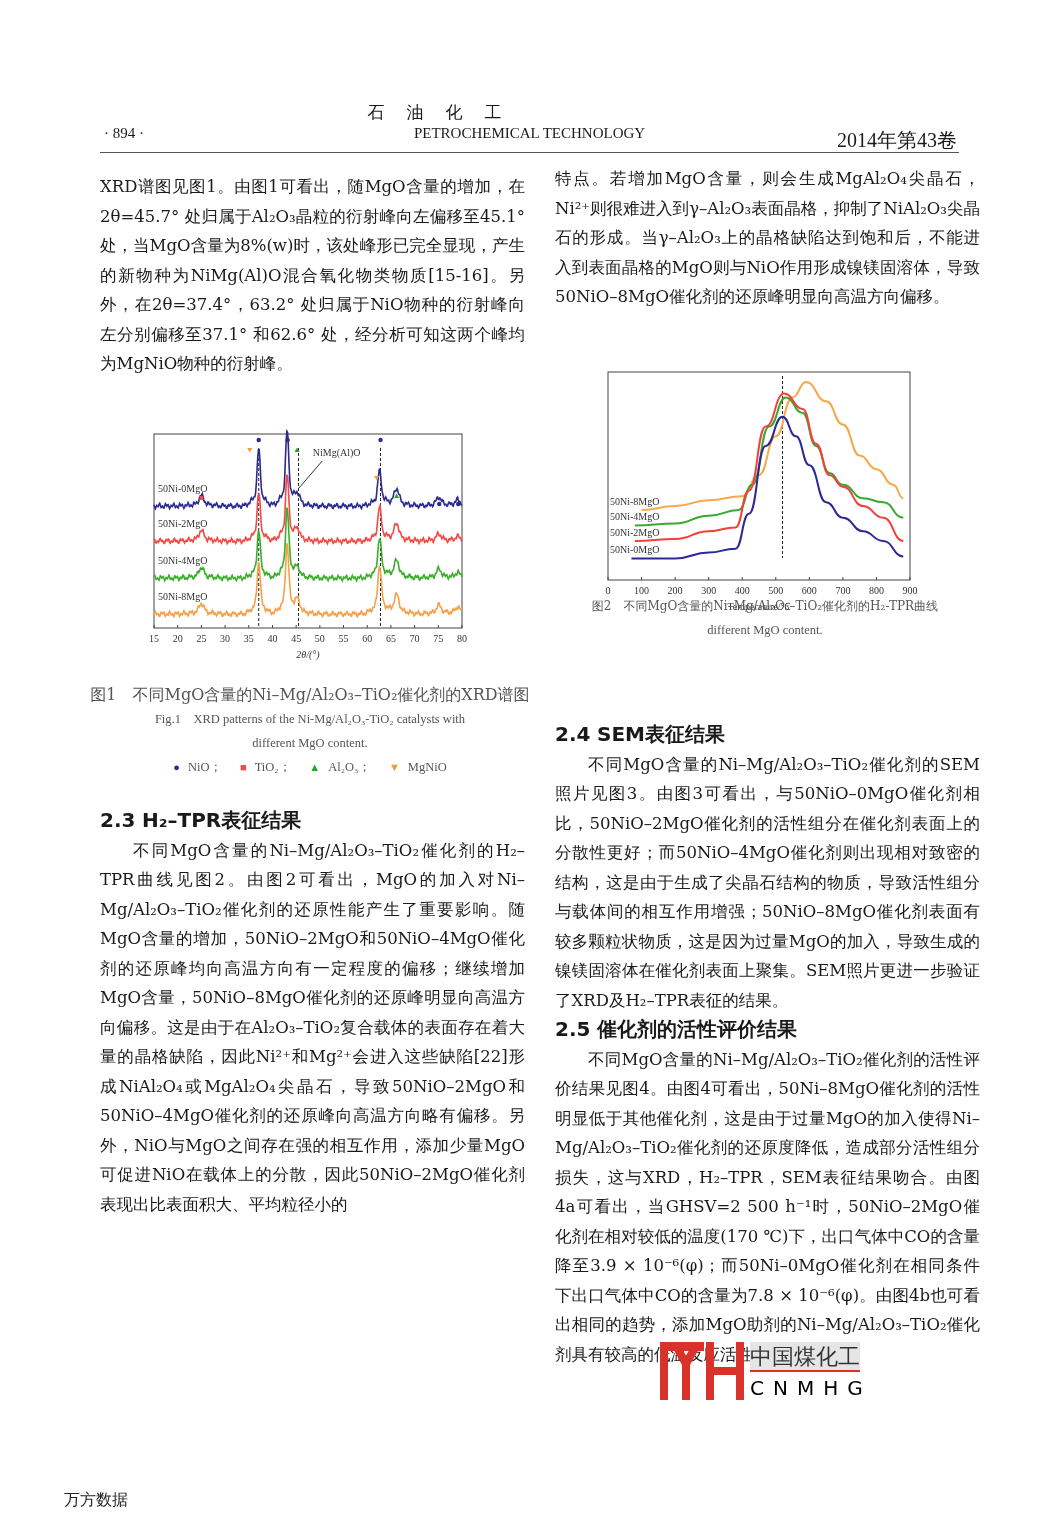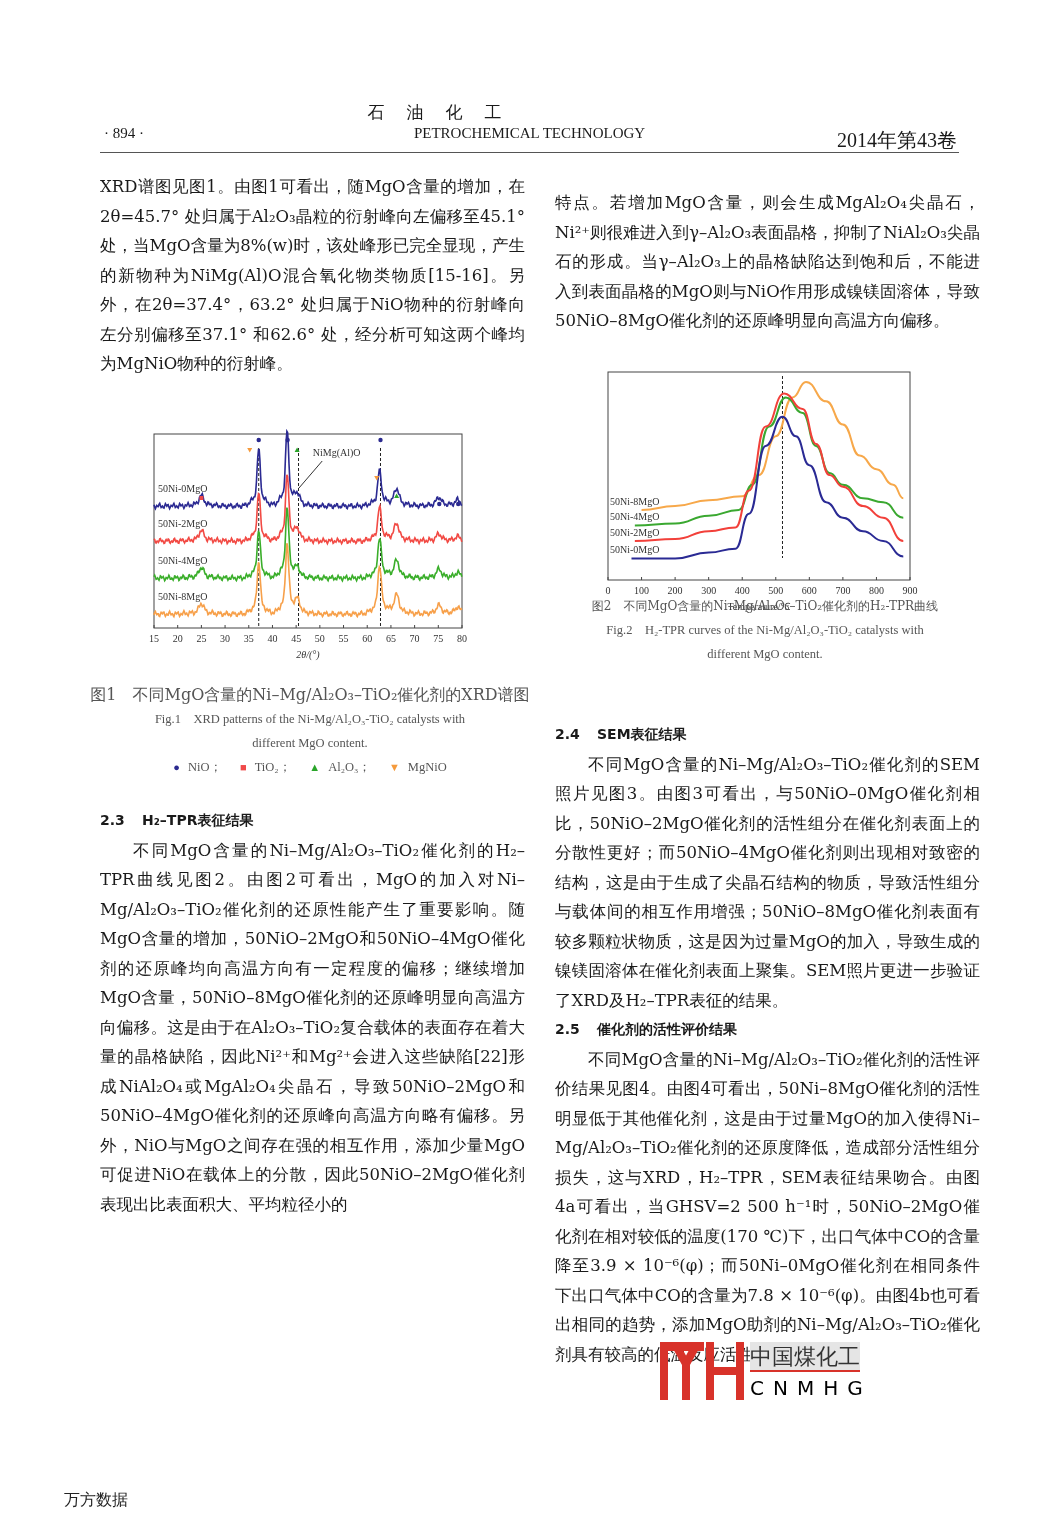--- a/index.html
+++ b/index.html
@@ -5,21 +5,21 @@
   html,body{margin:0;padding:0;background:#fff;}
   body{width:1059px;height:1534px;position:relative;overflow:hidden;font-family:"DejaVu Serif","Liberation Serif",serif;color:#1a1a1a;}
   .hdr-cn{position:absolute;left:0;width:891px;top:101px;text-align:center;font-size:17px;letter-spacing:22px;font-family:"DejaVu Serif",serif;}
   .hdr-page{position:absolute;left:104px;top:125px;font-size:15px;font-family:"Liberation Serif",serif;}
   .hdr-en{position:absolute;left:0;width:1059px;top:125px;text-align:center;font-size:15px;font-family:"Liberation Serif",serif;}
   .hdr-vol{position:absolute;right:102px;top:127px;font-size:20px;font-family:"Liberation Serif",serif;}
   .hdr-rule{position:absolute;left:100px;right:100px;top:152px;height:1px;background:#555;}
   .col{position:absolute;width:425px;font-size:16.5px;line-height:29.5px;text-align:justify;}
   .col p{margin:0;}
   .col p.ind{text-indent:2em;}
-  .sec{font-weight:bold;margin:0;font-family:"DejaVu Sans","Liberation Sans",sans-serif;font-size:14px;}
+  .sec{font-weight:bold;margin:0;font-family:"DejaVu Sans","Liberation Sans",sans-serif;font-size:20px;}
   .sec .num{display:inline-block;width:42px;}
   .fig{position:absolute;background:#fff;}
   .fig svg{display:block;}
   .cap{position:absolute;text-align:center;font-size:12.5px;line-height:24px;color:#555;font-family:"Liberation Serif",serif;}
   .legend-row{display:flex;justify-content:center;gap:18px;align-items:center;}
   .footer{position:absolute;left:64px;top:1490px;font-size:16px;font-family:"DejaVu Sans",sans-serif;color:#222;}
   .wm{position:absolute;left:660px;top:1342px;width:240px;height:68px;}
   .wm .logo{position:absolute;left:0;top:0;width:84px;height:58px;}
   .wm .cn{position:absolute;left:90px;top:0;font-size:22px;color:#333;font-family:"DejaVu Sans",sans-serif;white-space:nowrap;background:#e5e5e5;}
   .wm .line{position:absolute;left:90px;top:28px;width:110px;height:2px;background:#d8322a;}
@@ -105,21 +105,21 @@
       <span><span style="color: rgb(42, 165, 42); margin-right: 8px; font-size: 11px;">▲</span><span>Al₂O₃；</span></span>
       <span><span style="color: rgb(245, 154, 60); margin-right: 8px; font-size: 11px;">▼</span><span>MgNiO</span></span>
     </div>
 </div>
 
 <div class="col" style="left:100px;top:806px;">
   <p class="sec"><span class="num">2.3</span><span>H₂–TPR表征结果</span></p>
   <p class="ind">不同MgO含量的Ni–Mg/Al₂O₃–TiO₂催化剂的H₂–TPR曲线见图2。由图2可看出，MgO的加入对Ni–Mg/Al₂O₃–TiO₂催化剂的还原性能产生了重要影响。随MgO含量的增加，50NiO–2MgO和50NiO–4MgO催化剂的还原峰均向高温方向有一定程度的偏移；继续增加MgO含量，50NiO–8MgO催化剂的还原峰明显向高温方向偏移。这是由于在Al₂O₃–TiO₂复合载体的表面存在着大量的晶格缺陷，因此Ni²⁺和Mg²⁺会进入这些缺陷[22]形成NiAl₂O₄或MgAl₂O₄尖晶石，导致50NiO–2MgO和50NiO–4MgO催化剂的还原峰向高温方向略有偏移。另外，NiO与MgO之间存在强的相互作用，添加少量MgO可促进NiO在载体上的分散，因此50NiO–2MgO催化剂表现出比表面积大、平均粒径小的</p>
 </div>
 
-<div class="col" style="left:555px;top:188px;">
+<div class="col" style="left:555px;top:164px;">
   <p>特点。若增加MgO含量，则会生成MgAl₂O₄尖晶石，Ni²⁺则很难进入到γ–Al₂O₃表面晶格，抑制了NiAl₂O₃尖晶石的形成。当γ–Al₂O₃上的晶格缺陷达到饱和后，不能进入到表面晶格的MgO则与NiO作用形成镍镁固溶体，导致 50NiO–8MgO催化剂的还原峰明显向高温方向偏移。</p>
 </div>
 
 <div class="fig" style="left:598px;top:368px;width:325px;height:250px;">
   <svg id="tpr" width="325" height="250">
       <rect x="10" y="4" width="302" height="208" fill="none" stroke="#444"></rect>
       <line x1="10" x2="10" y1="212" y2="209" stroke="#444"></line>
       <text x="10" y="226" font-size="10" text-anchor="middle" fill="#333" font-family="Liberation Serif, serif">0</text>
       <line x1="43.55555555555556" x2="43.55555555555556" y1="212" y2="209" stroke="#444"></line>
       <text x="43.55555555555556" y="226" font-size="10" text-anchor="middle" fill="#333" font-family="Liberation Serif, serif">100</text>
@@ -146,21 +146,20 @@
       <path d="M36.84444444444445,157.44 C56.97777777777778,157.44 56.97777777777778,155.5 77.11111111111111,155.5 C93.88888888888889,155.5 93.88888888888889,147.74 110.66666666666666,147.74 C125.76666666666667,147.74 125.76666666666667,141.92000000000002 140.86666666666667,141.92000000000002 C147.57777777777778,141.92000000000002 147.57777777777778,116.7 154.2888888888889,116.7 C162.67777777777778,116.7 162.67777777777778,58.5 171.06666666666666,58.5 C179.45555555555558,58.5 179.45555555555558,29.400000000000006 187.84444444444446,29.400000000000006 C196.23333333333335,29.400000000000006 196.23333333333335,44.920000000000016 204.62222222222223,44.920000000000016 C211.33333333333334,44.920000000000016 211.33333333333334,77.89999999999999 218.04444444444445,77.89999999999999 C224.75555555555553,77.89999999999999 224.75555555555553,105.06 231.46666666666664,105.06 C238.17777777777775,105.06 238.17777777777775,116.7 244.88888888888889,116.7 C254.95555555555558,116.7 254.95555555555558,130.28 265.02222222222224,130.28 C275.0888888888889,130.28 275.0888888888889,134.16 285.15555555555557,134.16 C295.22222222222223,134.16 295.22222222222223,149.68 305.2888888888889,149.68" fill="none" stroke="#3aa830" stroke-width="2"></path>
       <text x="12" y="152.44" font-size="10" fill="#333" font-family="Liberation Serif, serif">50Ni-4MgO</text>
       <path d="M36.84444444444445,172.96 C56.97777777777778,172.96 56.97777777777778,171.01999999999998 77.11111111111111,171.01999999999998 C93.88888888888889,171.01999999999998 93.88888888888889,163.26 110.66666666666666,163.26 C124.08888888888889,163.26 124.08888888888889,159.38 137.51111111111112,159.38 C144.22222222222223,159.38 144.22222222222223,122.52 150.93333333333334,122.52 C159.32222222222222,122.52 159.32222222222222,58.5 167.7111111111111,58.5 C176.9388888888889,58.5 176.9388888888889,25.519999999999982 186.16666666666669,25.519999999999982 C195.39444444444445,25.519999999999982 195.39444444444445,41.03999999999999 204.62222222222223,41.03999999999999 C211.33333333333334,41.03999999999999 211.33333333333334,75.96000000000001 218.04444444444445,75.96000000000001 C224.75555555555553,75.96000000000001 224.75555555555553,107 231.46666666666664,107 C238.17777777777775,107 238.17777777777775,118.64 244.88888888888889,118.64 C254.95555555555558,118.64 254.95555555555558,138.04 265.02222222222224,138.04 C275.0888888888889,138.04 275.0888888888889,149.68 285.15555555555557,149.68 C295.22222222222223,149.68 295.22222222222223,172.96 305.2888888888889,172.96" fill="none" stroke="#f2403a" stroke-width="2"></path>
       <text x="12" y="167.96" font-size="10" fill="#333" font-family="Liberation Serif, serif">50Ni-2MgO</text>
       <path d="M33.488888888888894,190.42 C55.300000000000004,190.42 55.300000000000004,190.42 77.11111111111111,190.42 C93.88888888888889,190.42 93.88888888888889,184.6 110.66666666666666,184.6 C124.08888888888889,184.6 124.08888888888889,180.72 137.51111111111112,180.72 C144.22222222222223,180.72 144.22222222222223,145.8 150.93333333333334,145.8 C159.32222222222222,145.8 159.32222222222222,77.89999999999999 167.7111111111111,77.89999999999999 C176.1,77.89999999999999 176.1,48.79999999999998 184.48888888888888,48.79999999999998 C191.2,48.79999999999998 191.2,68.20000000000002 197.91111111111113,68.20000000000002 C204.6222222222222,68.20000000000002 204.6222222222222,97.3 211.33333333333331,97.3 C219.72222222222223,97.3 219.72222222222223,134.16 228.11111111111111,134.16 C236.5,134.16 236.5,149.68 244.88888888888889,149.68 C254.95555555555558,149.68 254.95555555555558,163.26 265.02222222222224,163.26 C275.0888888888889,163.26 275.0888888888889,172.96 285.15555555555557,172.96 C295.22222222222223,172.96 295.22222222222223,188.48 305.2888888888889,188.48" fill="none" stroke="#2a2a94" stroke-width="2"></path>
       <text x="12" y="185.42" font-size="10" fill="#333" font-family="Liberation Serif, serif">50Ni-0MgO</text>
     </svg>
 </div>
 <div class="cap" style="left:545px;top:594px;width:440px;">
   <div style="font-family:'DejaVu Serif',serif;font-size:12px;">图2　不同MgO含量的Ni–Mg/Al₂O₃–TiO₂催化剂的H₂-TPR曲线</div>
-  <div>Fig.2　H₂-TPR curves of the Ni-Mg/Al₂O₃-TiO₂ catalysts with</div>
   <div>different MgO content.</div>
 </div>
 
 <div class="col" style="left:555px;top:720px;">
   <p class="sec"><span class="num">2.4</span><span>SEM表征结果</span></p>
   <p class="ind">不同MgO含量的Ni–Mg/Al₂O₃–TiO₂催化剂的SEM照片见图3。由图3可看出，与50NiO–0MgO催化剂相比，50NiO–2MgO催化剂的活性组分在催化剂表面上的分散性更好；而50NiO–4MgO催化剂则出现相对致密的结构，这是由于生成了尖晶石结构的物质，导致活性组分与载体间的相互作用增强；50NiO–8MgO催化剂表面有较多颗粒状物质，这是因为过量MgO的加入，导致生成的镍镁固溶体在催化剂表面上聚集。SEM照片更进一步验证了XRD及H₂–TPR表征的结果。</p>
   <p class="sec"><span class="num">2.5</span><span>催化剂的活性评价结果</span></p>
   <p class="ind">不同MgO含量的Ni–Mg/Al₂O₃–TiO₂催化剂的活性评价结果见图4。由图4可看出，50Ni–8MgO催化剂的活性明显低于其他催化剂，这是由于过量MgO的加入使得Ni–Mg/Al₂O₃–TiO₂催化剂的还原度降低，造成部分活性组分损失，这与XRD，H₂–TPR，SEM表征结果吻合。由图4a可看出，当GHSV=2 500 h⁻¹时，50NiO–2MgO催化剂在相对较低的温度(170 ℃)下，出口气体中CO的含量降至3.9 × 10⁻⁶(φ)；而50Ni–0MgO催化剂在相同条件下出口气体中CO的含量为7.8 × 10⁻⁶(φ)。由图4b也可看出相同的趋势，添加MgO助剂的Ni–Mg/Al₂O₃–TiO₂催化剂具有较高的低温反应活性[23]。</p>
 </div>
 

